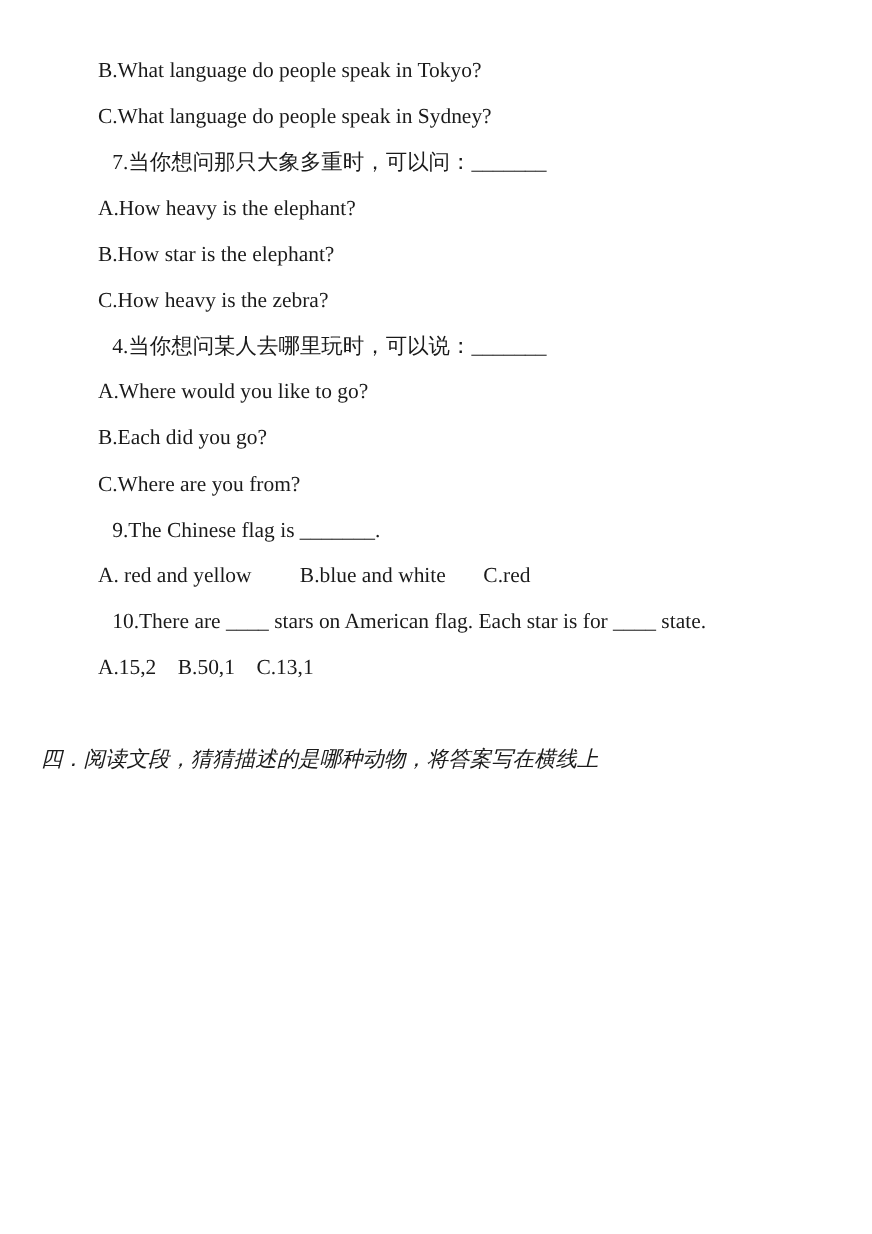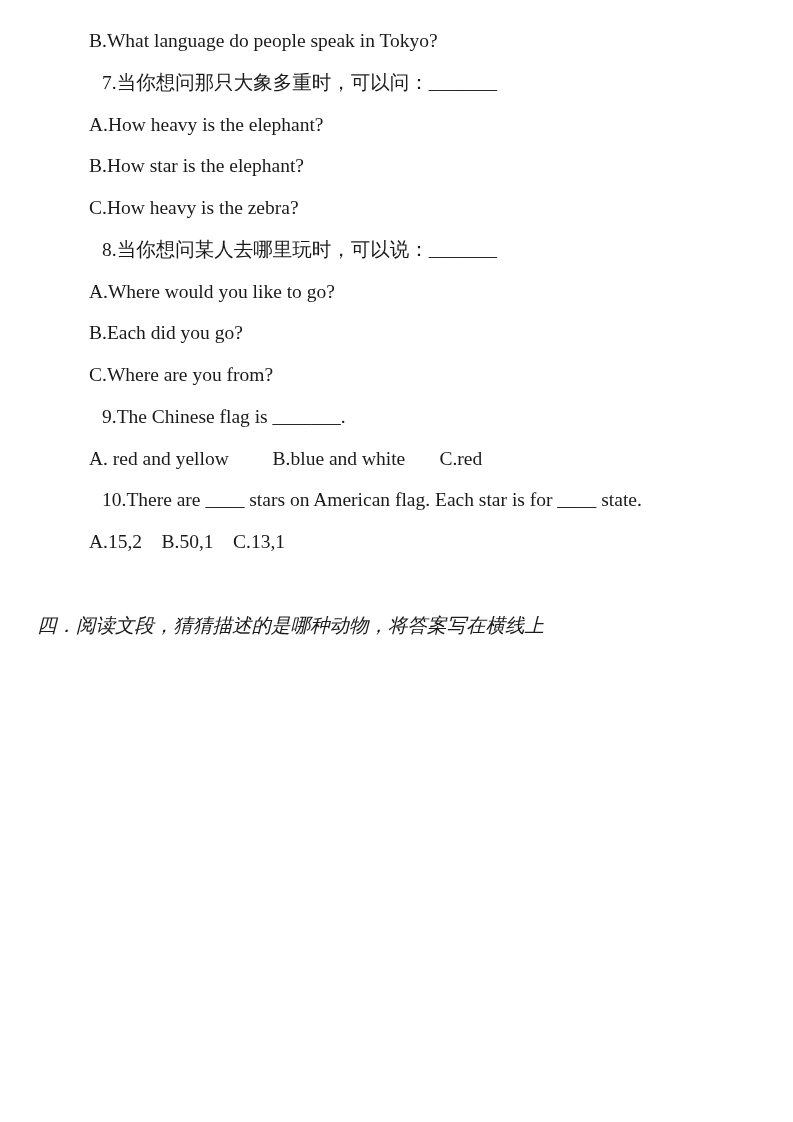--- a/index.html
+++ b/index.html
@@ -2,45 +2,46 @@
 <html><head>
 <meta charset="utf-8">
 <style>
   html, body { margin: 0; padding: 0; background: #ffffff; }
   .page {
     position: relative;
     width: 793px;
     height: 1122px;
     background: #ffffff;
     box-sizing: border-box;
-    padding-top: 20px;
+    padding-top: 44px;
     font-family: "Liberation Serif", "DejaVu Serif", serif;
     font-size: 19.5px;
     color: #1a1a1a;
     overflow: hidden;
   }
   .line {
     line-height: 41.75px;
     height: 41.75px;
     white-space: pre;
   }
   .q    { padding-left: 71px; margin-left: 31px; }  
   .opt  { padding-left: 89px; }  
   .sect { padding-left: 37px; font-style: italic; }  
 </style>
 </head>
 <body>
 
 <div class="page">
   <div class="line opt">B.What language do people speak in Tokyo?</div>
+  <div class="line opt">C.What language do people speak in Sydney?</div>
   <div class="line q">7.当你想问那只大象多重时，可以问：_______</div>
   <div class="line opt">A.How heavy is the elephant?</div>
   <div class="line opt">B.How star is the elephant?</div>
   <div class="line opt">C.How heavy is the zebra?</div>
-  <div class="line q">8.当你想问某人去哪里玩时，可以说：_______</div>
+  <div class="line q">4.当你想问某人去哪里玩时，可以说：_______</div>
   <div class="line opt">A.Where would you like to go?</div>
   <div class="line opt">B.Each did you go?</div>
   <div class="line opt">C.Where are you from?</div>
   <div class="line q">9.The Chinese flag is _______.</div>
   <div class="line opt">A. red and yellow         B.blue and white       C.red</div>
   <div class="line q">10.There are ____ stars on American flag. Each star is for ____ state.</div>
   <div class="line opt">A.15,2    B.50,1    C.13,1</div>
   <div class="line"></div>
   <div class="line sect">四．阅读文段，猜猜描述的是哪种动物，将答案写在横线上</div>
 </div>

